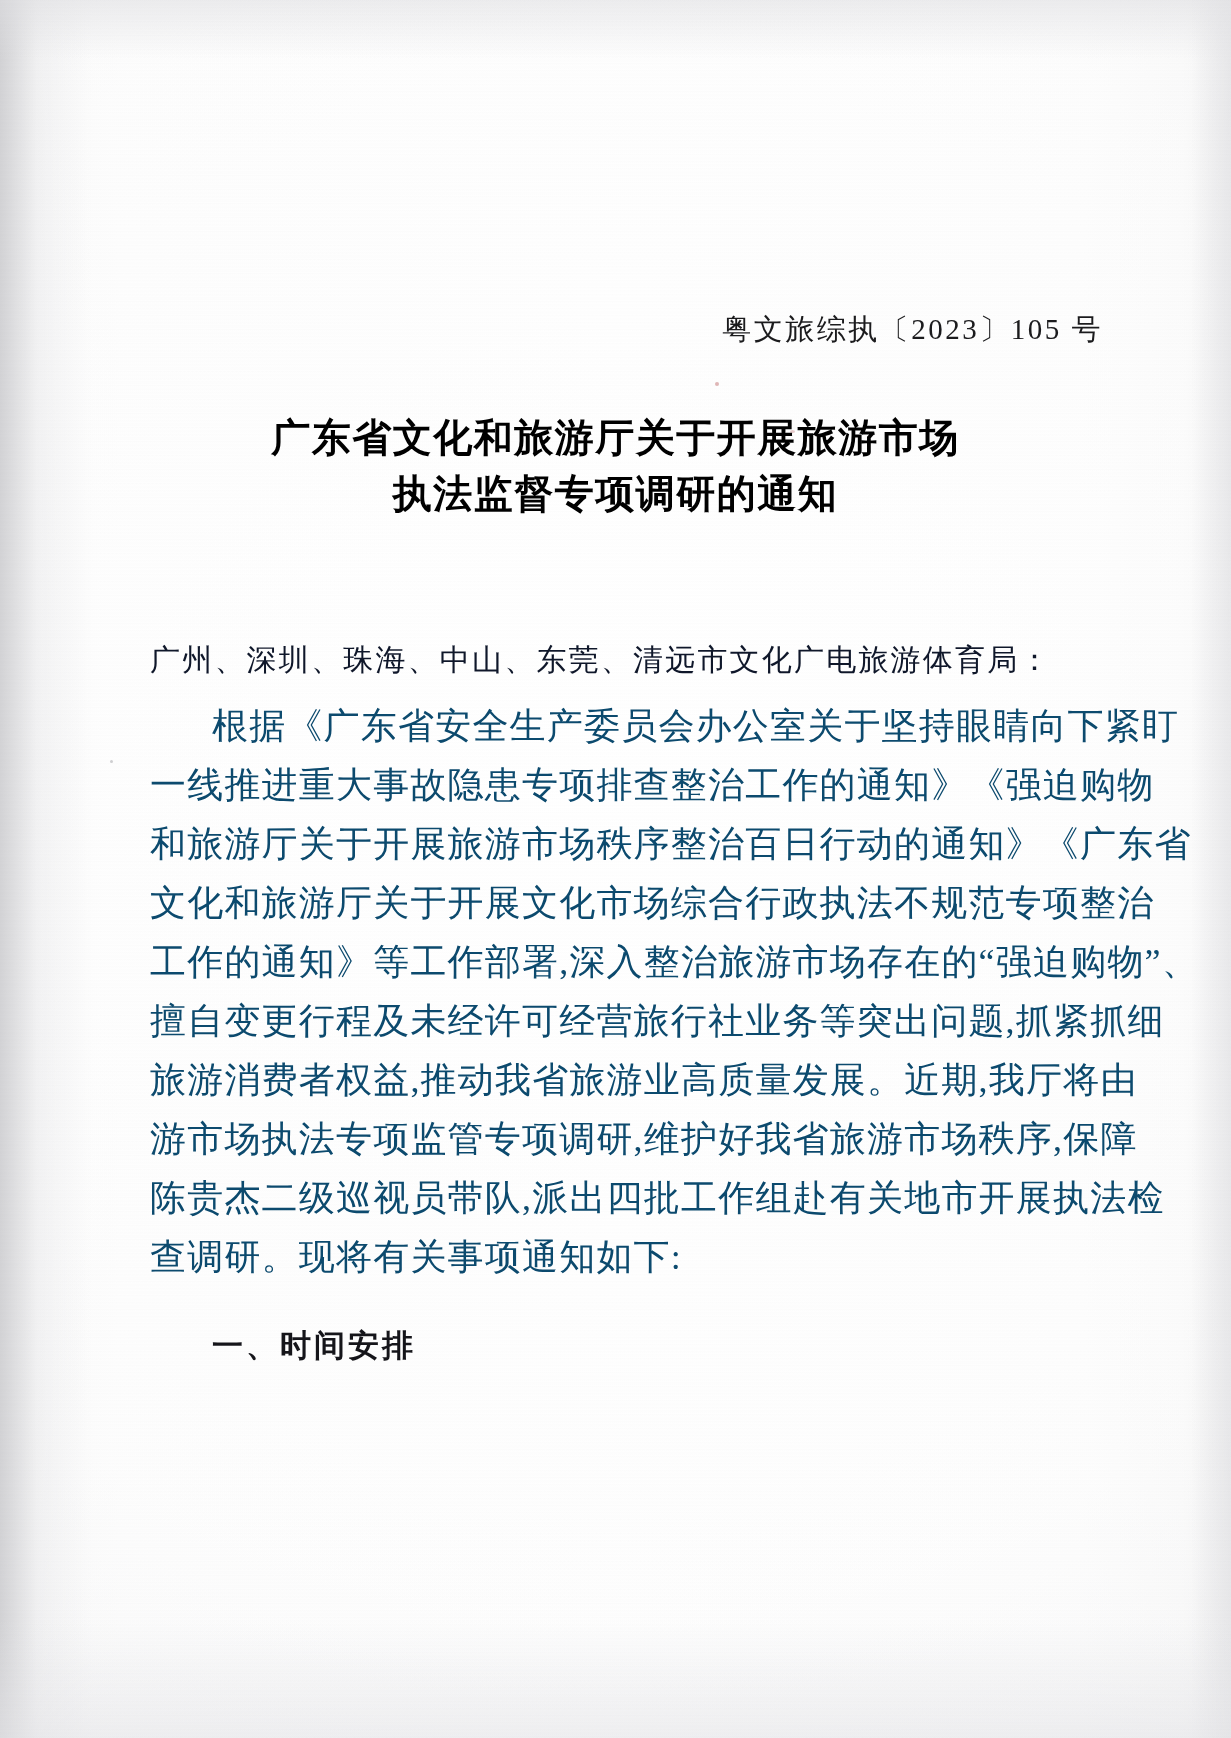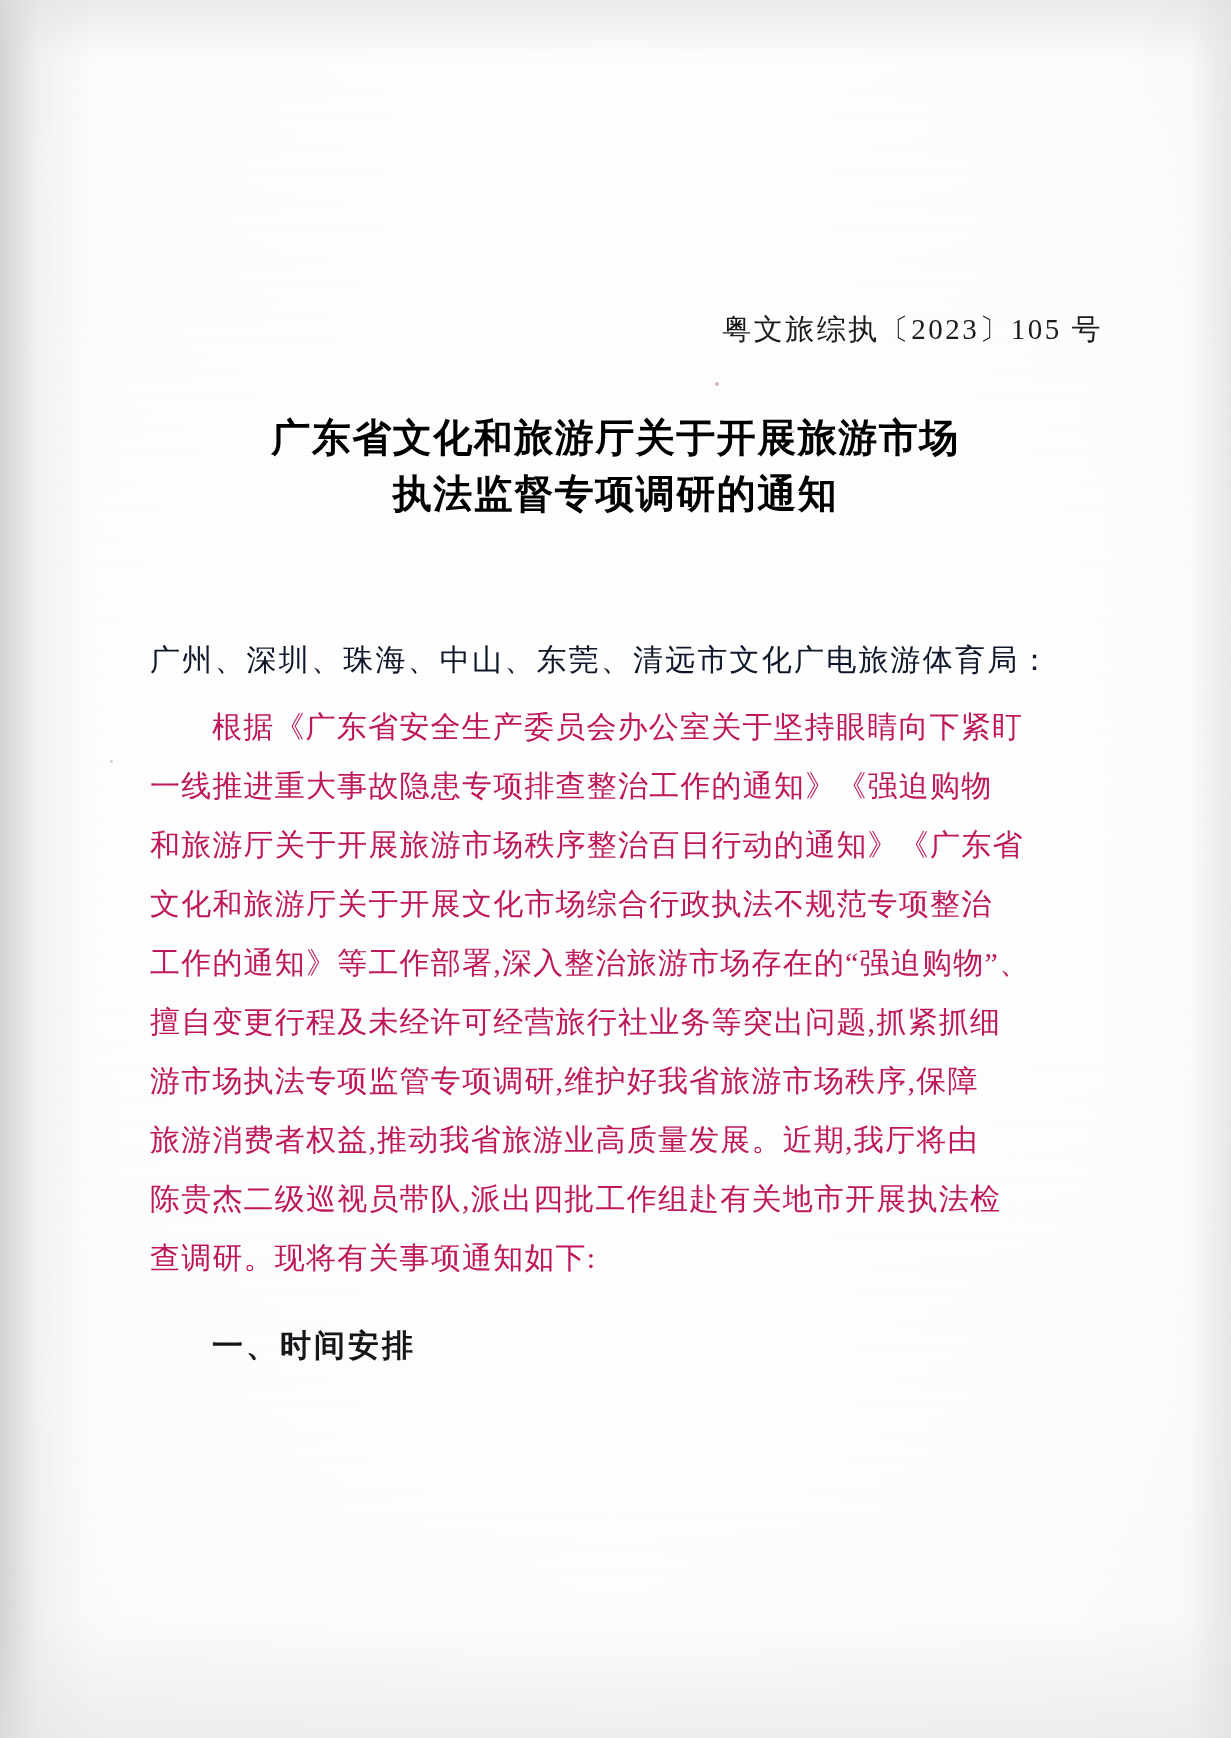--- a/index.html
+++ b/index.html
@@ -136,24 +136,24 @@
 
   
   .body-block {
     position: absolute;
     left: 150px;
     top: 697px;
     width: 840px;
   }
   .body-line {
     font-family: "Liberation Serif", "DejaVu Serif", serif;
-    font-size: 30px;
+    font-size: 36px;
     line-height: 59px;
     letter-spacing: 1.2px;
-    color: #be185d;
+    color: #0c4a6e;
     white-space: nowrap;
     text-align: justify;
   }
   .body-line.indent {
     text-indent: 62px;
   }
 
   
   .section-heading {
     position: absolute;
@@ -203,22 +203,22 @@
 
     <div class="recipient">广州、深圳、珠海、中山、东莞、清远市文化广电旅游体育局：</div>
 
     <div class="body-block">
       <div class="body-line indent">根据《广东省安全生产委员会办公室关于坚持眼睛向下紧盯</div>
       <div class="body-line">一线推进重大事故隐患专项排查整治工作的通知》《强迫购物</div>
       <div class="body-line">和旅游厅关于开展旅游市场秩序整治百日行动的通知》《广东省</div>
       <div class="body-line">文化和旅游厅关于开展文化市场综合行政执法不规范专项整治</div>
       <div class="body-line">工作的通知》等工作部署,深入整治旅游市场存在的“强迫购物”、</div>
       <div class="body-line">擅自变更行程及未经许可经营旅行社业务等突出问题,抓紧抓细</div>
+      <div class="body-line">旅游消费者权益,推动我省旅游业高质量发展。近期,我厅将由</div>
       <div class="body-line">游市场执法专项监管专项调研,维护好我省旅游市场秩序,保障</div>
-      <div class="body-line">旅游消费者权益,推动我省旅游业高质量发展。近期,我厅将由</div>
       <div class="body-line">陈贵杰二级巡视员带队,派出四批工作组赴有关地市开展执法检</div>
       <div class="body-line">查调研。现将有关事项通知如下:</div>
     </div>
 
     <div class="section-heading">一、时间安排</div>
 
   </div>
 </div>
 
 </body></html>

